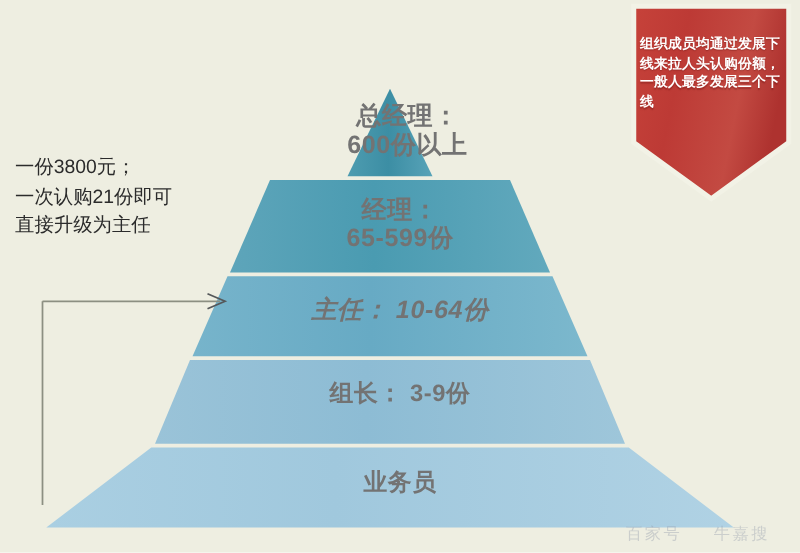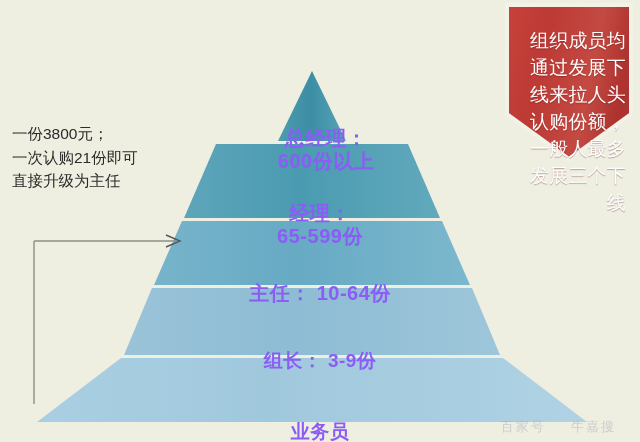--- a/index.html
+++ b/index.html
@@ -27,44 +27,44 @@
     left: 0;
     top: 0;
     width: 640px;
     height: 442px;
   }
 
   .tier-label {
     position: absolute;
     width: 100%;
     text-align: center;
-    color: #8b5cf6;
+    color: #737373;
     font-weight: 700;
     letter-spacing: 0.5px;
     line-height: 1.16;
     white-space: pre-line;
     pointer-events: none;
-    margin-top: 45px;
   }
 
   #label-t1 {
     top: 82px;
     left: 0;
     font-size: 20px;
     text-align: center;
     padding-left: 12px;
     box-sizing: border-box;
   }
   #label-t2 {
     top: 157px;
     font-size: 20px;
   }
   #label-t3 {
     top: 237px;
     font-size: 20px;
+    font-style: italic;
   }
   #label-t4 {
     top: 305px;
     font-size: 19px;
   }
   #label-t5 {
     top: 376px;
     font-size: 19px;
     text-align: center;
   }
@@ -97,24 +97,24 @@
     left: 503px;
     top: 2px;
     width: 132px;
     height: 160px;
   }
   #banner-text {
     position: absolute;
     left: 0;
     top: 26px;
     width: 132px;
-    text-align: right;
+    text-align: left;
     color: #ffffff;
-    font-size: 19px;
-    font-weight: 400;
+    font-size: 11px;
+    font-weight: 700;
     line-height: 1.42;
     letter-spacing: 0.2px;
     padding: 0 9px;
     box-sizing: border-box;
     text-shadow: 0 1px 1px rgba(90,10,10,0.35);
   }
 
   
   #watermark {
     position: absolute;

